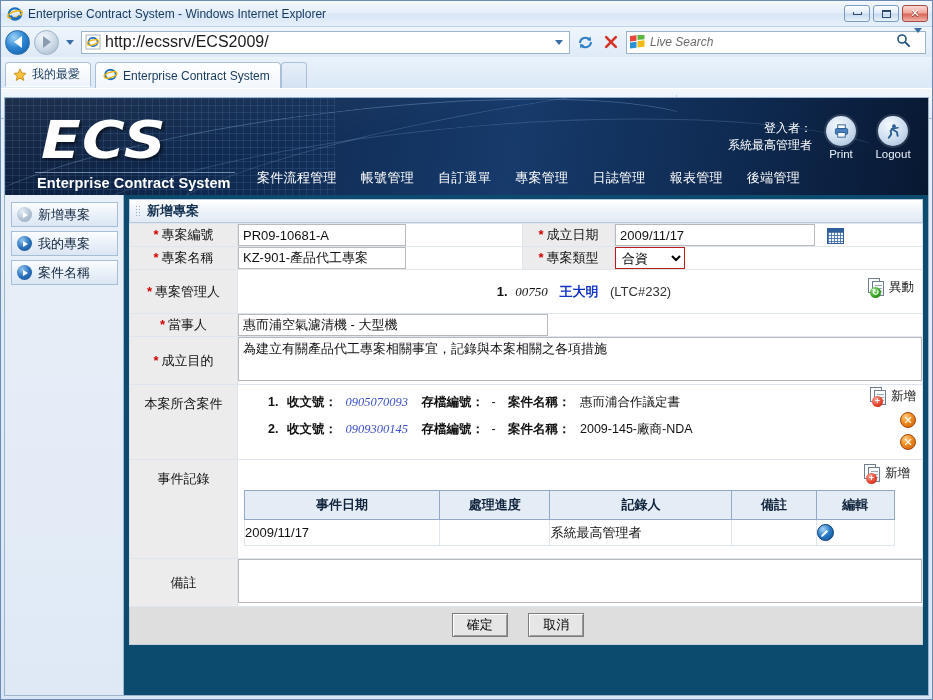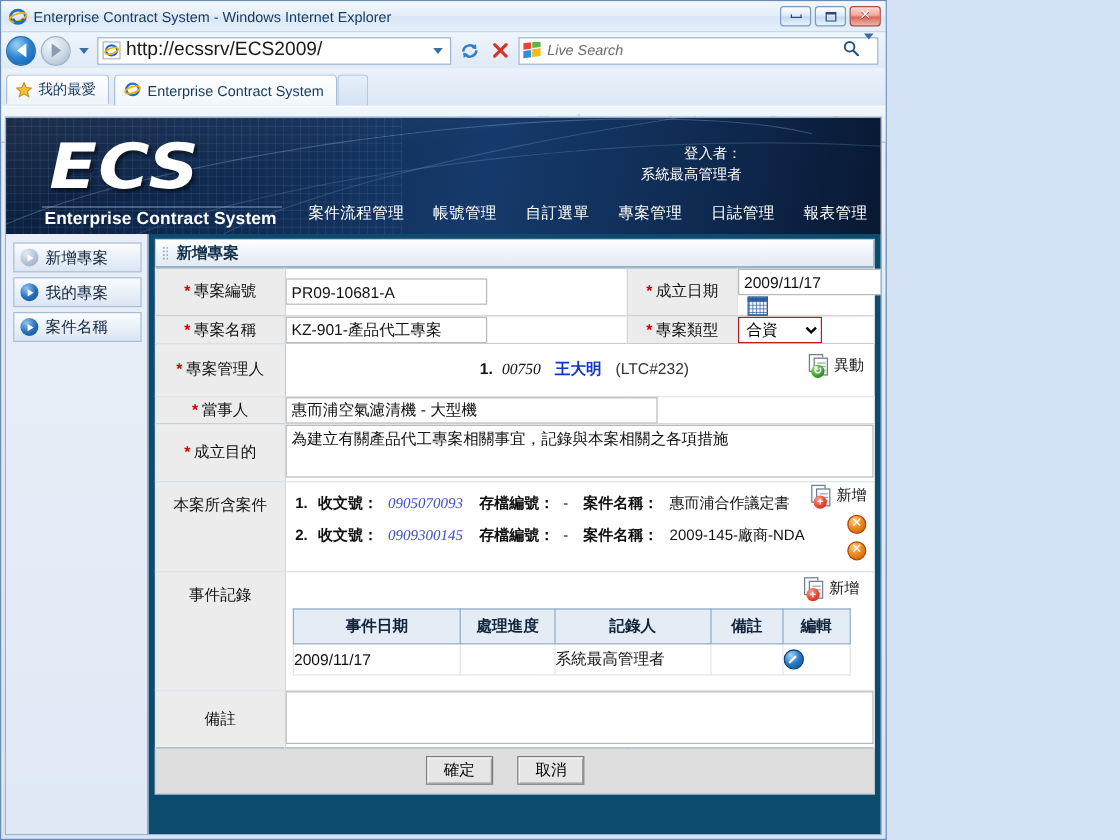--- a/index.html
+++ b/index.html
@@ -7,21 +7,21 @@
     margin: 0; padding: 0;
     width: 933px; height: 700px;
     overflow: hidden;
     font-family: "Liberation Sans", "DejaVu Sans", sans-serif;
     background: #d4e3f5;
   }
 
   
   #window {
     position: relative;
-    width: 739px; height: 700px;
+    width: 933px; height: 700px;
     background: linear-gradient(180deg,#e9f1fb 0%, #d7e5f6 100%);
     border: 1px solid #6b8bb5;
     overflow: hidden;
   }
 
   
   #titlebar {
     height: 26px;
     display: flex; align-items: center;
     padding: 0 4px 0 6px;
@@ -566,20 +566,43 @@
 
       <div id="logo-ecs">ECS</div>
       <div id="logo-rule"></div>
       <div id="logo-sub">Enterprise Contract System</div>
 
       <div id="banner-user">
         <div>登入者：</div>
         <div>系統最高管理者</div>
       </div>
 
+      <div id="banner-actions">
+        <div class="bact">
+          <div class="circ">
+            <svg width="17" height="16" viewBox="0 0 18 16">
+              <rect x="5" y="1.5" width="8" height="4" fill="#fff" stroke="#2c5f95"></rect>
+              <rect x="2.5" y="5.5" width="13" height="6" rx="1" fill="#4b81bd" stroke="#2c5f95"></rect>
+              <rect x="5" y="9.5" width="8" height="5" fill="#fff" stroke="#2c5f95"></rect>
+            </svg>
+          </div>
+          <div>Print</div>
+        </div>
+        <div class="bact">
+          <div class="circ">
+            <svg width="17" height="17" viewBox="0 0 18 18">
+              <circle cx="9.5" cy="3.4" r="2" fill="#2c5f95"></circle>
+              <path d="M9.2 5.4 L6 8.2 L6.6 12 L4 15.6" stroke="#2c5f95" stroke-width="2" fill="none" stroke-linecap="round"></path>
+              <path d="M9 7.4 L12.6 9.6 L13.4 13.6" stroke="#2c5f95" stroke-width="2" fill="none" stroke-linecap="round"></path>
+              <path d="M7 6.2 L13.6 5" stroke="#2c5f95" stroke-width="1.8" stroke-linecap="round"></path>
+            </svg>
+          </div>
+          <div>Logout</div>
+        </div>
+      </div>
 
       <div id="navmenu">
         <span class="navitem">案件流程管理</span>
         <span class="navitem">帳號管理</span>
         <span class="navitem">自訂選單</span>
         <span class="navitem">專案管理</span>
         <span class="navitem">日誌管理</span>
         <span class="navitem">報表管理</span>
         <span class="navitem">後端管理</span>
       </div>
@@ -694,21 +717,21 @@
             </td>
             <td class="fld" colspan="3">
               <textarea class="tb" style="">為建立有關產品代工專案相關事宜，記錄與本案相關之各項措施</textarea>
             </td>
           </tr>
 
           <tr>
             <td class="lbl" style="vertical-align:top;padding-top:10px;">
               <span>本案所含案件</span>
             </td>
-            <td class="fld" colspan="3" style="vertical-align:top;">
+            <td class="fld" colspan="3" style="vertical-align:top;padding-left:22px;">
               <div class="cases-wrap">
 
                 <div class="case-line">
                   <span class="n">1.</span>
                   <span class="k">收文號：</span>
                   <span class="docno">0905070093</span>
                   <span class="k">存檔編號：</span>
                   <span class="dash">-</span>
                   <span class="k">案件名稱：</span>
                   <span class="cname">惠而浦合作議定書</span>

